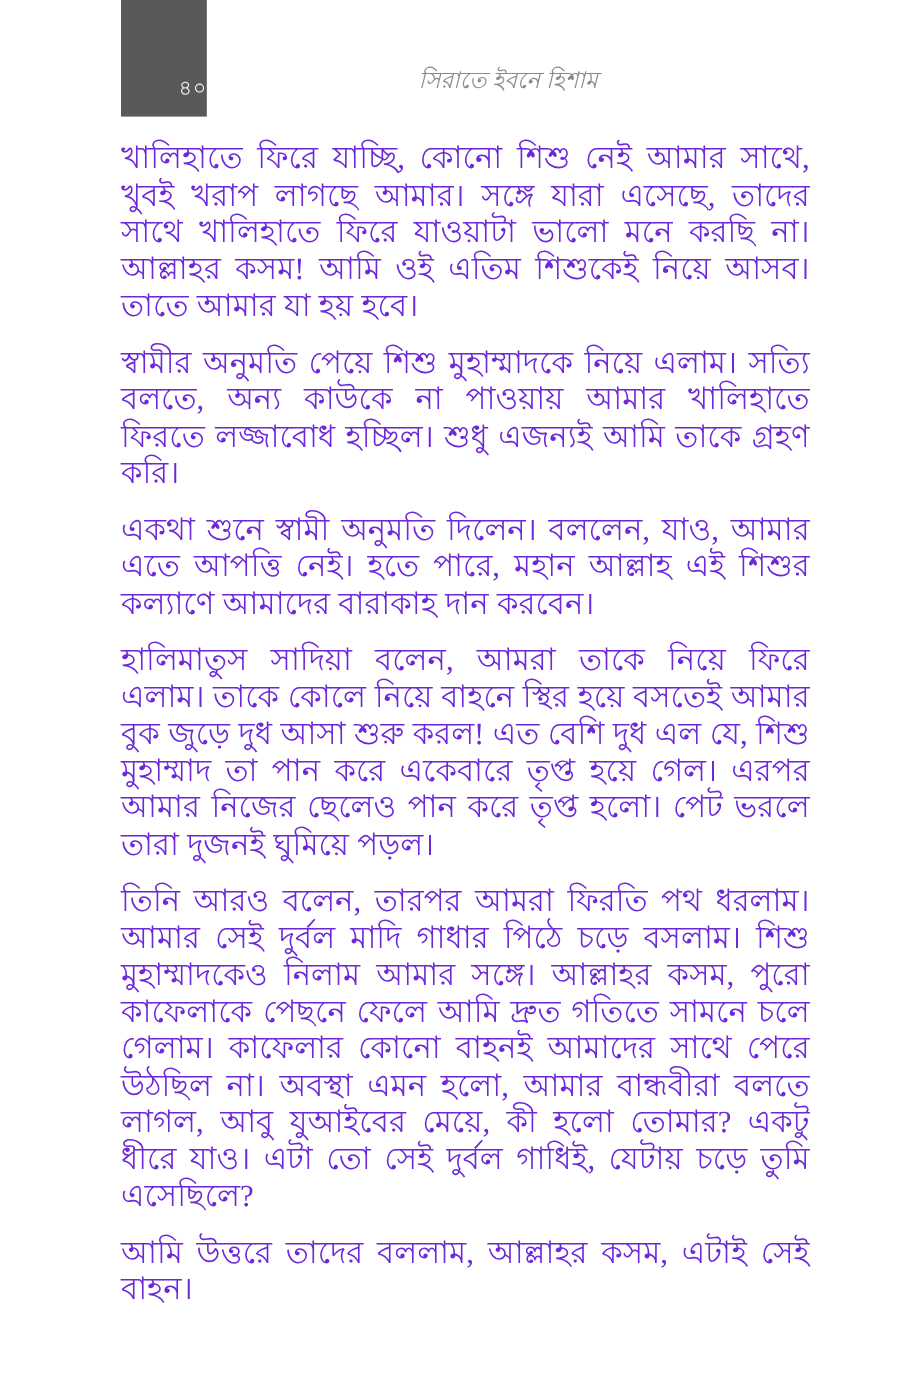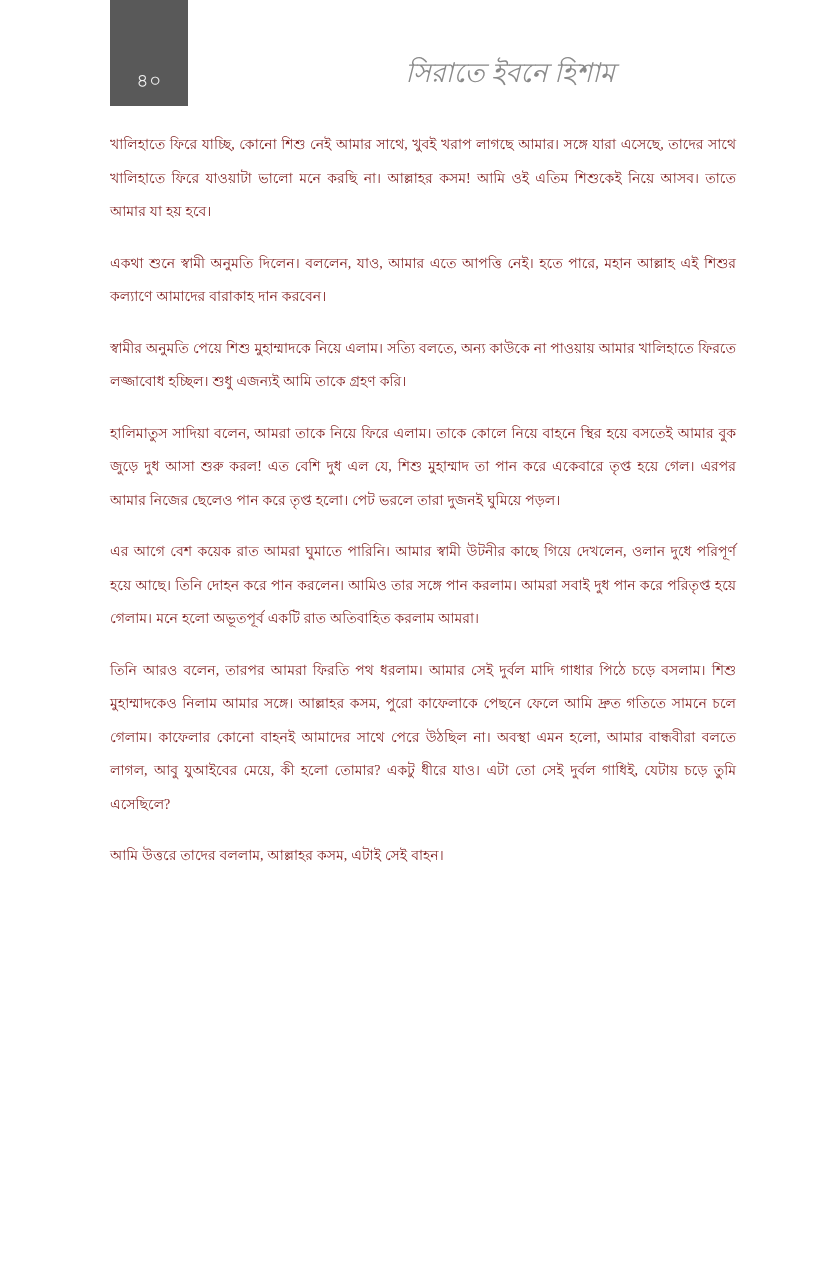--- a/index.html
+++ b/index.html
@@ -41,59 +41,58 @@
     width: 78px;
     height: 106px;
     background: #595959;
   }
 
   .folio-number {
     position: absolute;
     left: 0;
     right: 0;
     bottom: 16px;
-    text-align: center;
+    text-align: right;
     color: #f2f2f2;
     font-size: 19px;
     line-height: 1;
     font-family: "Liberation Serif", "DejaVu Serif", serif;
     letter-spacing: 0.5px;
   }
 
   .head-title {
     position: absolute;
     left: 188px;
     top: 58px;
     width: 548px;
     text-align: center;
     color: #8a8a8a;
-    font-size: 27px;
+    font-size: 21px;
     line-height: 30px;
     font-style: italic;
     font-family: "Liberation Serif", "DejaVu Serif", serif;
     white-space: nowrap;
-    padding-left: 48px;
   }
 
   
   .text-column {
     position: absolute;
     left: 110px;
     top: 128px;
     width: 626px;
   }
 
   .para {
     margin: 0 0 18px 0;
-    font-size: 14px;
+    font-size: 28px;
     line-height: 33.5px;
     text-align: justify;
     text-justify: inter-word;
     font-family: "Liberation Serif", "DejaVu Serif", serif;
-    color: #7f1d1d;
+    color: #6d28d9;
     word-spacing: 0.5px;
   }
 
   .para:last-child {
     margin-bottom: 0;
   }
 </style>
 </head>
 <body>
 
@@ -101,22 +100,21 @@
 
   <div class="running-head">
     <div class="folio-box">
       <div class="folio-number">৪০</div>
     </div>
     <div class="head-title">সিরাতে ইবনে হিশাম</div>
   </div>
 
   <div class="text-column">
     <p class="para">খালিহাতে ফিরে যাচ্ছি, কোনো শিশু নেই আমার সাথে, খুবই খরাপ লাগছে আমার। সঙ্গে যারা এসেছে, তাদের সাথে খালিহাতে ফিরে যাওয়াটা ভালো মনে করছি না। আল্লাহর কসম! আমি ওই এতিম শিশুকেই নিয়ে আসব। তাতে আমার যা হয় হবে।</p>
+    <p class="para">স্বামীর অনুমতি পেয়ে শিশু মুহাম্মাদকে নিয়ে এলাম। সত্যি বলতে, অন্য কাউকে না পাওয়ায় আমার খালিহাতে ফিরতে লজ্জাবোধ হচ্ছিল। শুধু এজন্যই আমি তাকে গ্রহণ করি।</p>
     <p class="para">একথা শুনে স্বামী অনুমতি দিলেন। বললেন, যাও, আমার এতে আপত্তি নেই। হতে পারে, মহান আল্লাহ এই শিশুর কল্যাণে আমাদের বারাকাহ দান করবেন।</p>
-    <p class="para">স্বামীর অনুমতি পেয়ে শিশু মুহাম্মাদকে নিয়ে এলাম। সত্যি বলতে, অন্য কাউকে না পাওয়ায় আমার খালিহাতে ফিরতে লজ্জাবোধ হচ্ছিল। শুধু এজন্যই আমি তাকে গ্রহণ করি।</p>
     <p class="para">হালিমাতুস সাদিয়া বলেন, আমরা তাকে নিয়ে ফিরে এলাম। তাকে কোলে নিয়ে বাহনে স্থির হয়ে বসতেই আমার বুক জুড়ে দুধ আসা শুরু করল! এত বেশি দুধ এল যে, শিশু মুহাম্মাদ তা পান করে একেবারে তৃপ্ত হয়ে গেল। এরপর আমার নিজের ছেলেও পান করে তৃপ্ত হলো। পেট ভরলে তারা দুজনই ঘুমিয়ে পড়ল।</p>
-    <p class="para">এর আগে বেশ কয়েক রাত আমরা ঘুমাতে পারিনি। আমার স্বামী উটনীর কাছে গিয়ে দেখলেন, ওলান দুধে পরিপূর্ণ হয়ে আছে। তিনি দোহন করে পান করলেন। আমিও তার সঙ্গে পান করলাম। আমরা সবাই দুধ পান করে পরিতৃপ্ত হয়ে গেলাম। মনে হলো অভূতপূর্ব একটি রাত অতিবাহিত করলাম আমরা।</p>
     <p class="para">তিনি আরও বলেন, তারপর আমরা ফিরতি পথ ধরলাম। আমার সেই দুর্বল মাদি গাধার পিঠে চড়ে বসলাম। শিশু মুহাম্মাদকেও নিলাম আমার সঙ্গে। আল্লাহর কসম, পুরো কাফেলাকে পেছনে ফেলে আমি দ্রুত গতিতে সামনে চলে গেলাম। কাফেলার কোনো বাহনই আমাদের সাথে পেরে উঠছিল না। অবস্থা এমন হলো, আমার বান্ধবীরা বলতে লাগল, আবু যুআইবের মেয়ে, কী হলো তোমার? একটু ধীরে যাও। এটা তো সেই দুর্বল গাধিই, যেটায় চড়ে তুমি এসেছিলে?</p>
     <p class="para">আমি উত্তরে তাদের বললাম, আল্লাহর কসম, এটাই সেই বাহন।</p>
 
   </div>
 
 </div>
 
 </body></html>

